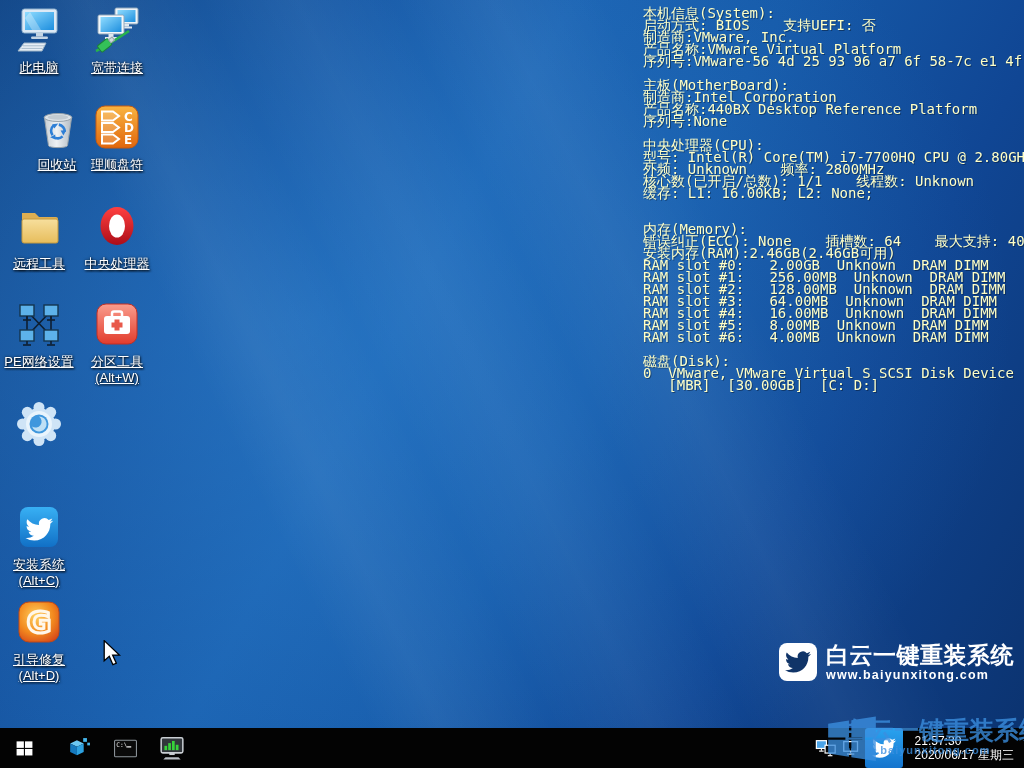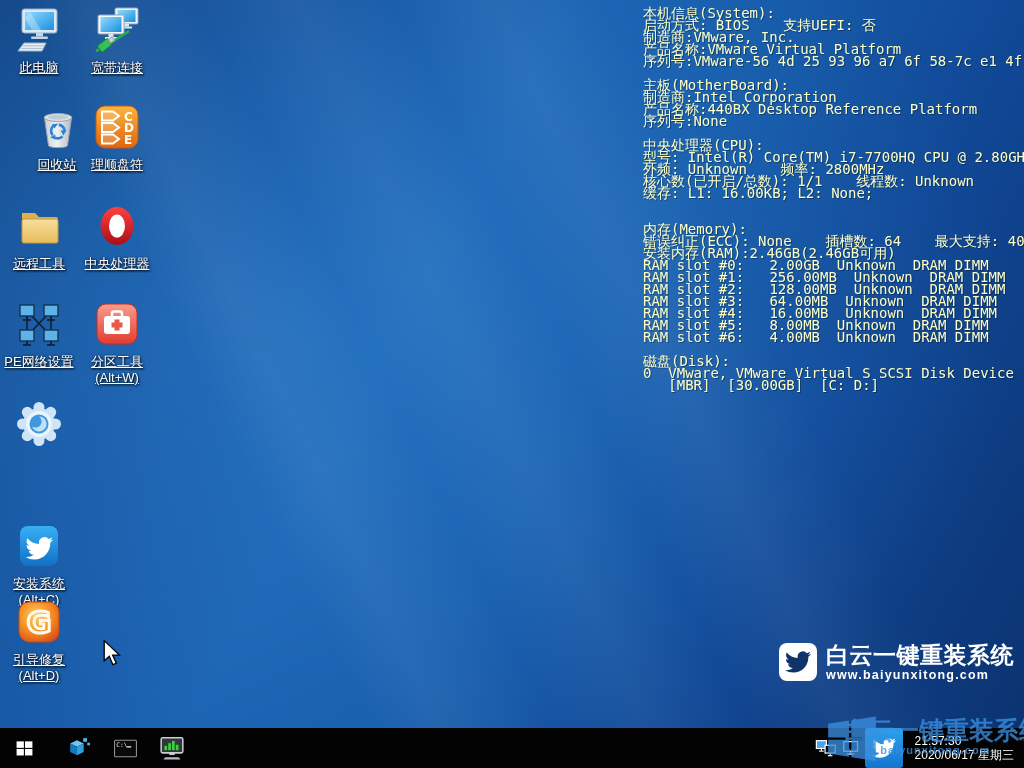--- a/index.html
+++ b/index.html
@@ -202,21 +202,21 @@
           <circle cx="12.3" cy="12.3" r="5.5"></circle>
         <circle cx="24" cy="7.5" r="5.5"></circle>
           <circle cx="35.7" cy="12.3" r="5.5"></circle>
       </g>
       <circle cx="24" cy="24" r="13" fill="#e9f4fc"></circle>
       <circle cx="24" cy="24" r="9.5" fill="#3f97dd"></circle>
       <path d="M24 16.5 a7.5 7.5 0 1 1 -7 10 a5.2 5.2 0 1 0 7 -10" fill="#bfe0f5"></path>
     </svg>
   </div>
 
-  <div class="icon-cell" style="left:0;top:522px">
+  <div class="icon-cell" style="left:0;top:503px">
     <svg class="ico" viewBox="0 0 48 48">
       <rect x="5" y="4" width="38" height="40" rx="8" fill="url(#twA)"></rect>
       <use href="#bird" fill="#fff" transform="translate(10.5,12.5) scale(1.15)"></use>
     </svg>
     <div class="lbl"><span>安装系统</span><br><span>(Alt+C)</span></div>
   </div>
 
   <div class="icon-cell" style="left:0;top:598px">
     <svg class="ico" viewBox="0 0 48 48">
       <rect x="4" y="4" width="40" height="40" rx="10" fill="url(#dgA)" stroke="#c04818"></rect>

